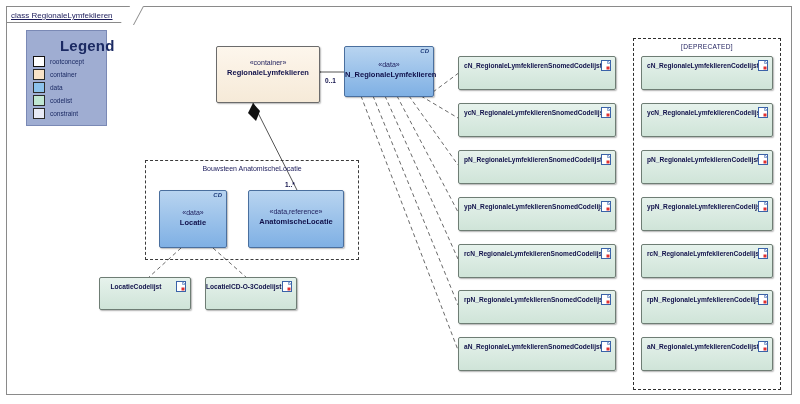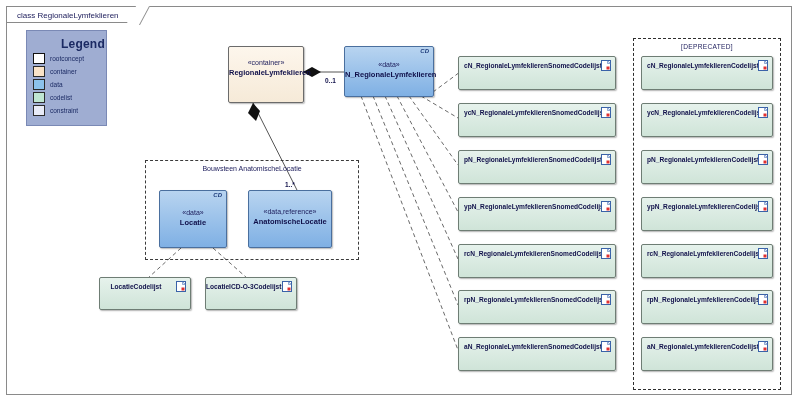--- a/index.html
+++ b/index.html
@@ -5,32 +5,32 @@
   html,body{margin:0;padding:0;background:#ffffff;}
   body{width:800px;height:404px;position:relative;overflow:hidden;
        font-family:"Liberation Sans", sans-serif;color:#1b1b5a;}
 
   
   .frame{position:absolute;left:6px;top:6px;width:786px;height:389px;
          border:1px solid #8a8a8a;background:#fff;box-sizing:border-box;}
   .frame-tab{position:absolute;left:6px;top:6px;height:17px;
              border:1px solid #8a8a8a;border-bottom:1px solid #8a8a8a;
              background:#fff;box-sizing:border-box;
-             padding:1px 20px 0 10px;font-size:8px;color:#1b1b5a;
-             line-height:16px;white-space:nowrap;}
+             padding:1px 20px 0 4px;font-size:8px;color:#1b1b5a;
+             line-height:16px;white-space:nowrap;text-decoration:underline;}
   .frame-tab:after{content:"";position:absolute;right:-1px;top:-1px;
              width:14px;height:19px;background:#fff;
              border-right:1px solid #8a8a8a;
              transform:skewX(-28deg);transform-origin:bottom left;
              box-sizing:border-box;}
 
   
   .legend{position:absolute;left:26px;top:30px;width:81px;height:96px;
           background:#9fadd2;border:1px solid #7a89b5;box-sizing:border-box;}
-  .legend-title{text-align:center;font-size:12px;font-weight:bold;
+  .legend-title{text-align:center;font-size:15px;font-weight:bold;
                 color:#1b2a63;margin-top:6px;letter-spacing:.2px;margin-left:33px;}
   .legend-row{display:flex;align-items:center;margin:2px 0 0 6px;}
   .legend-swatch{width:12px;height:11px;border:1px solid #2b2b2b;
                  box-sizing:border-box;flex:0 0 auto;}
   .legend-swatch.thick{border:1.6px solid #111;}
   .legend-label{font-size:6.5px;margin-left:5px;color:#1b2a63;white-space:nowrap;}
 
   
   .node{position:absolute;box-sizing:border-box;border:1px solid #6b6b6b;
         border-radius:2px;box-shadow:1px 1px 1.5px rgba(0,0,0,.28);}
@@ -121,42 +121,42 @@
   <div class="legend-row">
     <span class="legend-swatch" style="background:#bfe6d2"></span>
     <span class="legend-label">codelist</span>
   </div>
   <div class="legend-row">
     <span class="legend-swatch" style="background:#e8ebf7"></span>
     <span class="legend-label">constraint</span>
   </div>
 </div>
 
-<div class="node n-container" style="left:216px;top:46px;width:76px;height:57px;margin-left:12px;">
+<div class="node n-container" style="left:216px;top:46px;width:104px;height:57px;">
   <div class="stereo" style="margin-top:11px;">«container»</div>
   <div class="nm">RegionaleLymfeklieren</div>
 </div>
 
 <div class="node n-data" style="left:344px;top:46px;width:90px;height:51px;">
   <div class="cd-tag">CD</div>
   <div class="stereo" style="margin-top:13px;">«data»</div>
   <div class="nm">N_RegionaleLymfeklieren</div>
 </div>
 
 <div class="pkg" style="left:145px;top:160px;width:214px;height:100px;">
   <div class="pkg-title">Bouwsteen AnatomischeLocatie</div>
 </div>
 
 <div class="node n-data" style="left:159px;top:190px;width:68px;height:58px;">
   <div class="cd-tag">CD</div>
   <div class="stereo" style="margin-top:17px;">«data»</div>
   <div class="nm">Locatie</div>
 </div>
 
-<div class="node n-data" style="left:248px;top:190px;width:84px;height:58px;">
+<div class="node n-data" style="left:248px;top:190px;width:96px;height:58px;">
   <div class="stereo" style="margin-top:16px;">«data,reference»</div>
   <div class="nm">AnatomischeLocatie</div>
 </div>
 
 <div class="codelist-box" style="left:99px;top:277px;width:92px;height:33px;">
   <div class="cl-name" style="left:0;right:18px;text-align:center;">LocatieCodelijst</div>
   <svg class="doc-icon" viewBox="0 0 10 11">
     <rect x="0.5" y="0.5" width="9" height="10" fill="#fff" stroke="#3a62a8"></rect>
     <polygon points="6.5,0.5 9.5,3.5 6.5,3.5" fill="#cfe0f5" stroke="#3a62a8" stroke-width="0.5"></polygon>
     <rect x="5.5" y="6.5" width="3" height="3" fill="#e03030"></rect>

